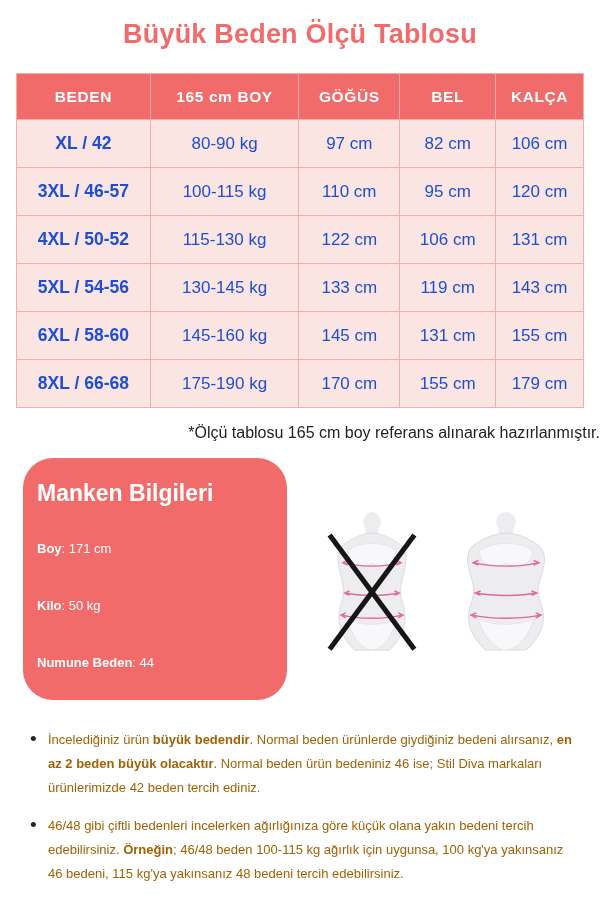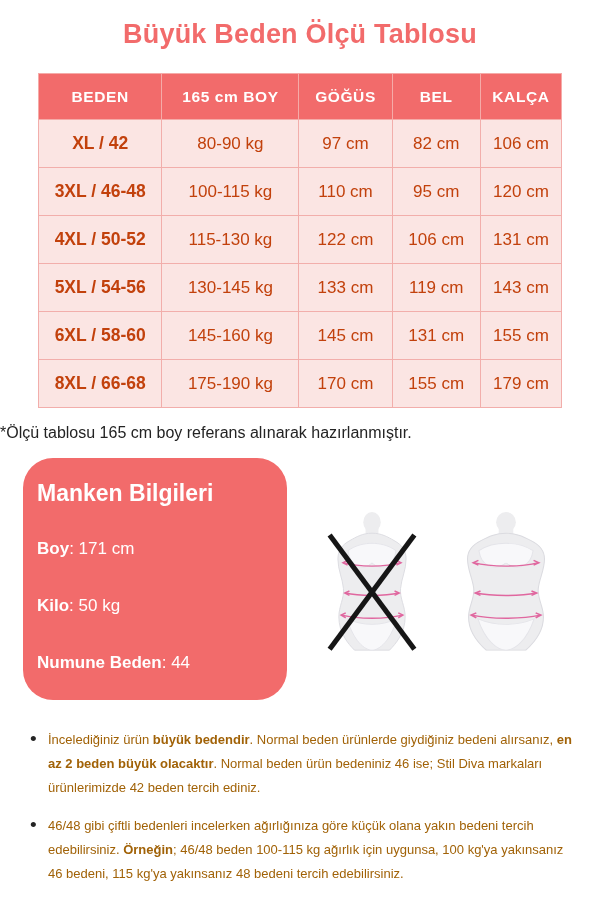--- a/index.html
+++ b/index.html
@@ -5,43 +5,43 @@
   html,body{margin:0;padding:0;}
   body{
     width:600px;height:900px;overflow:hidden;background:#ffffff;
     font-family:"Liberation Sans",sans-serif;color:#1f1f1f;
   }
   .title{
     text-align:center;font-size:27px;font-weight:bold;color:#F26B6B;
     margin:19px 0 23px 0;letter-spacing:0.2px;
   }
   table.size-table{
-    border-collapse:collapse;table-layout:fixed;width:524px;margin:12px auto;border-radius:18px;
+    border-collapse:collapse;table-layout:fixed;width:568px;margin:12px auto;border-radius:18px;
   }
   table.size-table th{
     background:#F26B6B;color:#ffffff;font-size:15.5px;font-weight:bold;
     height:43px;border:1.5px solid #F5ABA8;letter-spacing:0.6px;text-align:center;
   }
   table.size-table td{
-    background:#FBE5E3;font-size:17px;color:#c2410c;text-align:center;
+    background:#FBE5E3;font-size:17px;color:#1d4ed8;text-align:center;
     height:45px;border:1.5px solid #F2AEAB;
   }
   table.size-table td.size-col{font-weight:bold;font-size:17.5px;}
   .footnote{
-    text-align:left;font-size:16px;color:#232323;margin-top:16px;
+    text-align:right;font-size:16px;color:#232323;margin-top:16px;
   }
   .info-section{
     display:flex;align-items:center;margin-top:16px;padding:0 10px 0 23px;
   }
   .model-box{
     background:#F26B6B;color:#ffffff;width:264px;box-sizing:border-box;
     border-radius:30px;padding:22px 20px 22px 14px;flex-shrink:0;
   }
   .model-box .mb-title{font-size:23px;font-weight:bold;margin:0 0 12px 0;}
-  .model-line{font-size:17px;line-height:31px;margin-top:26px;}
+  .model-line{font-size:13px;line-height:31px;margin-top:26px;}
   .figures{flex:1;display:flex;justify-content:center;align-items:center;gap:12px;margin-top:6px;}
   .figures svg{display:block;}
   ul.notes{list-style:none;margin:28px 24px 0 29px;padding:0;}
   ul.notes li{
     position:relative;padding-left:19px;font-size:13px;line-height:24px;
     color:#a16207;margin-bottom:14px;
   }
   ul.notes li::before{
     content:"\2022";position:absolute;left:1px;top:-1px;font-size:19px;color:#242424;
   }
@@ -71,21 +71,21 @@
   </thead>
   <tbody>
     <tr>
       <td class="size-col">XL / 42</td>
       <td>80-90 kg</td>
       <td>97 cm</td>
       <td>82 cm</td>
       <td>106 cm</td>
     </tr>
     <tr>
-      <td class="size-col">3XL / 46-48</td>
+      <td class="size-col">3XL / 46-57</td>
       <td>100-115 kg</td>
       <td>110 cm</td>
       <td>95 cm</td>
       <td>120 cm</td>
     </tr>
     <tr>
       <td class="size-col">4XL / 50-52</td>
       <td>115-130 kg</td>
       <td>122 cm</td>
       <td>106 cm</td>

